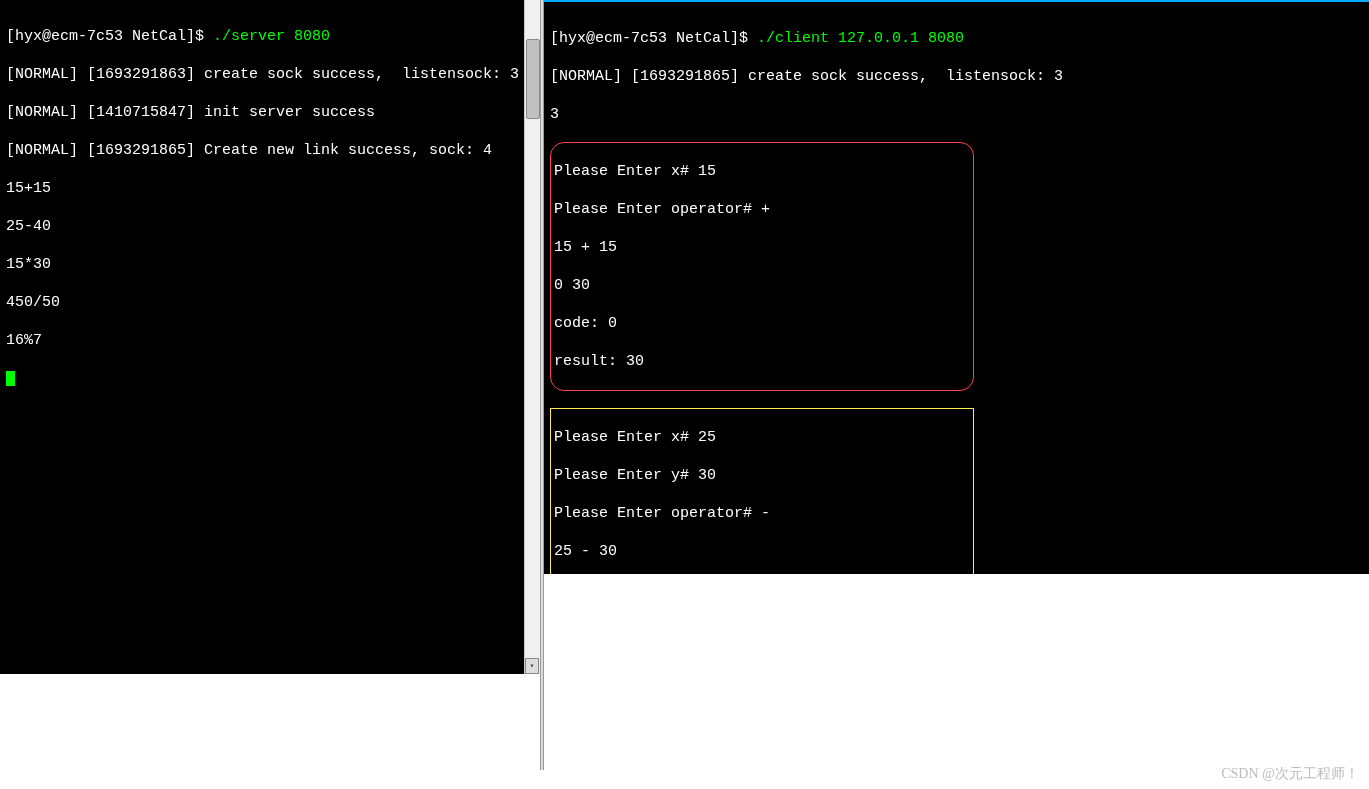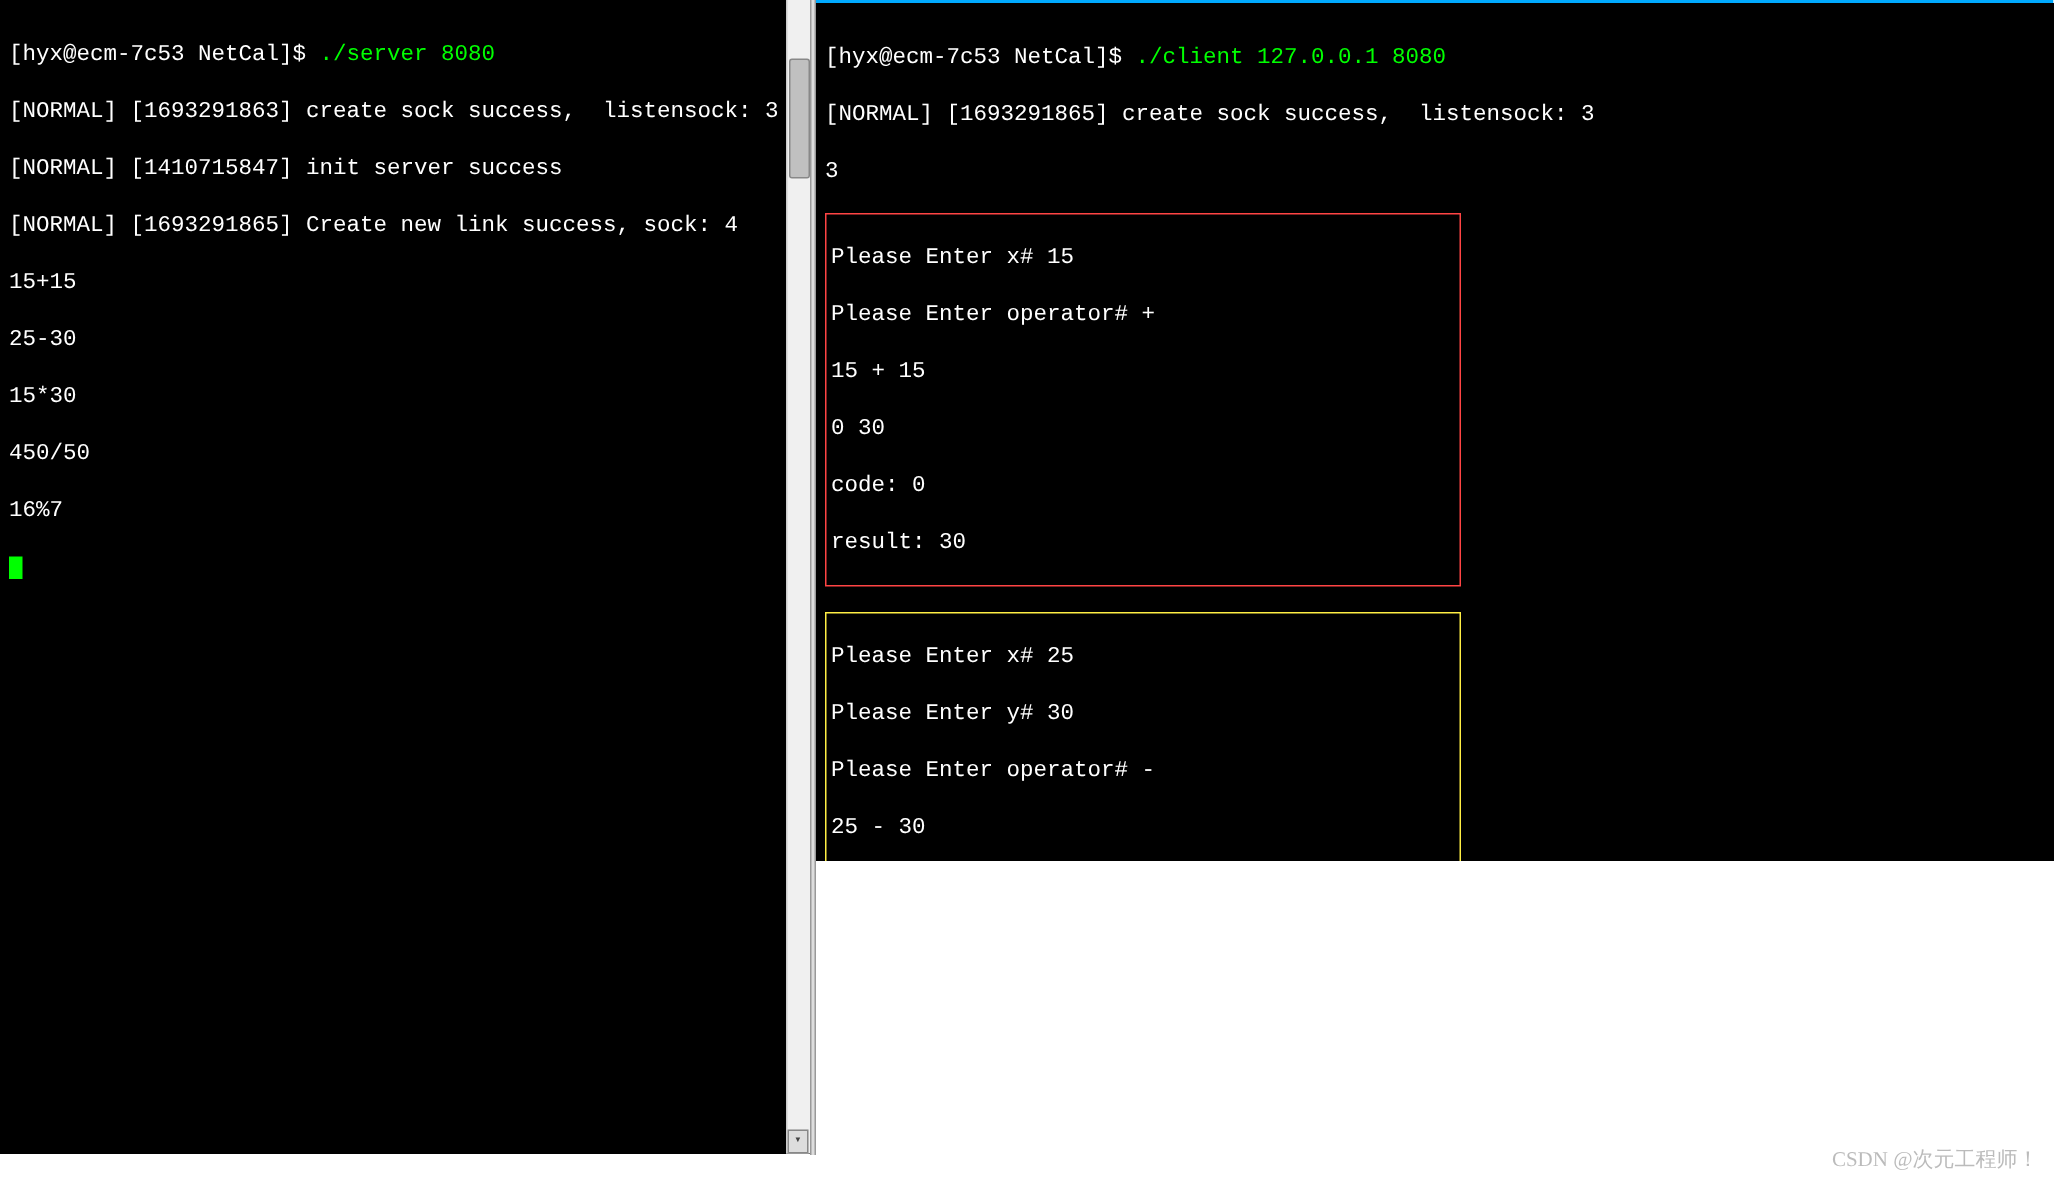--- a/index.html
+++ b/index.html
@@ -15,21 +15,21 @@
     }
     .terminal {
       background: #000000;
       color: #ffffff;
       padding: 8px 6px;
       overflow-y: auto;
       white-space: pre;
     }
     .left-pane {
       width: 540px;
-      height: 769px;
+      height: 674px;
       position: relative;
     }
     .divider {
       width: 4px;
       height: 770px;
       background: #ddd;
       border-left: 1px solid #999;
       border-right: 1px solid #999;
     }
     .right-pane {
@@ -69,21 +69,21 @@
     }
     .prompt-user { color: #ffffff; }
     .prompt-cmd { color: #00ff00; }
     .prompt-cursor { color: #00ff00; background: #00ff00; display: inline-block; width: 9px; height: 15px; vertical-align: middle;}
     .box {
       border: 1px solid;
       padding: 0 3px;
       margin: -1px 0;
       width: 424px;
     }
-    .box-red    { border-color: #ff4444; }
+    .box-red    { border-color: #ff4444; border-radius: 14px; }
     .box-yellow { border-color: #ffee44; }
     .box-blue   { border-color: #4488ff; }
     .line { display: block; }
     .watermark {
       position: fixed;
       right: 10px;
       bottom: 6px;
       color: rgba(120,120,120,0.5);
       font-family: Liberation Serif, serif;
       font-size: 14px;
@@ -100,21 +100,21 @@
   </style>
 </head>
 <body>
 
 <div class="terminal left-pane">
 <span class="line"><span class="prompt-user">[hyx@ecm-7c53 NetCal]$ </span><span class="prompt-cmd">./server 8080</span></span>
 <span class="line">[NORMAL] [1693291863] create sock success,  listensock: 3</span>
 <span class="line">[NORMAL] [1410715847] init server success</span>
 <span class="line">[NORMAL] [1693291865] Create new link success, sock: 4</span>
 <span class="line">15+15</span>
-<span class="line">25-30</span>
+<span class="line">25-40</span>
 <span class="line">15*30</span>
 <span class="line">450/50</span>
 <span class="line">16%7</span>
 <span class="line"><span class="prompt-cursor">&nbsp;</span></span>
 <div class="scrollbar">
   <div class="scroll-thumb"></div>
   <div class="scroll-arrow-bottom">▾</div>
 </div>
 </div>
 

